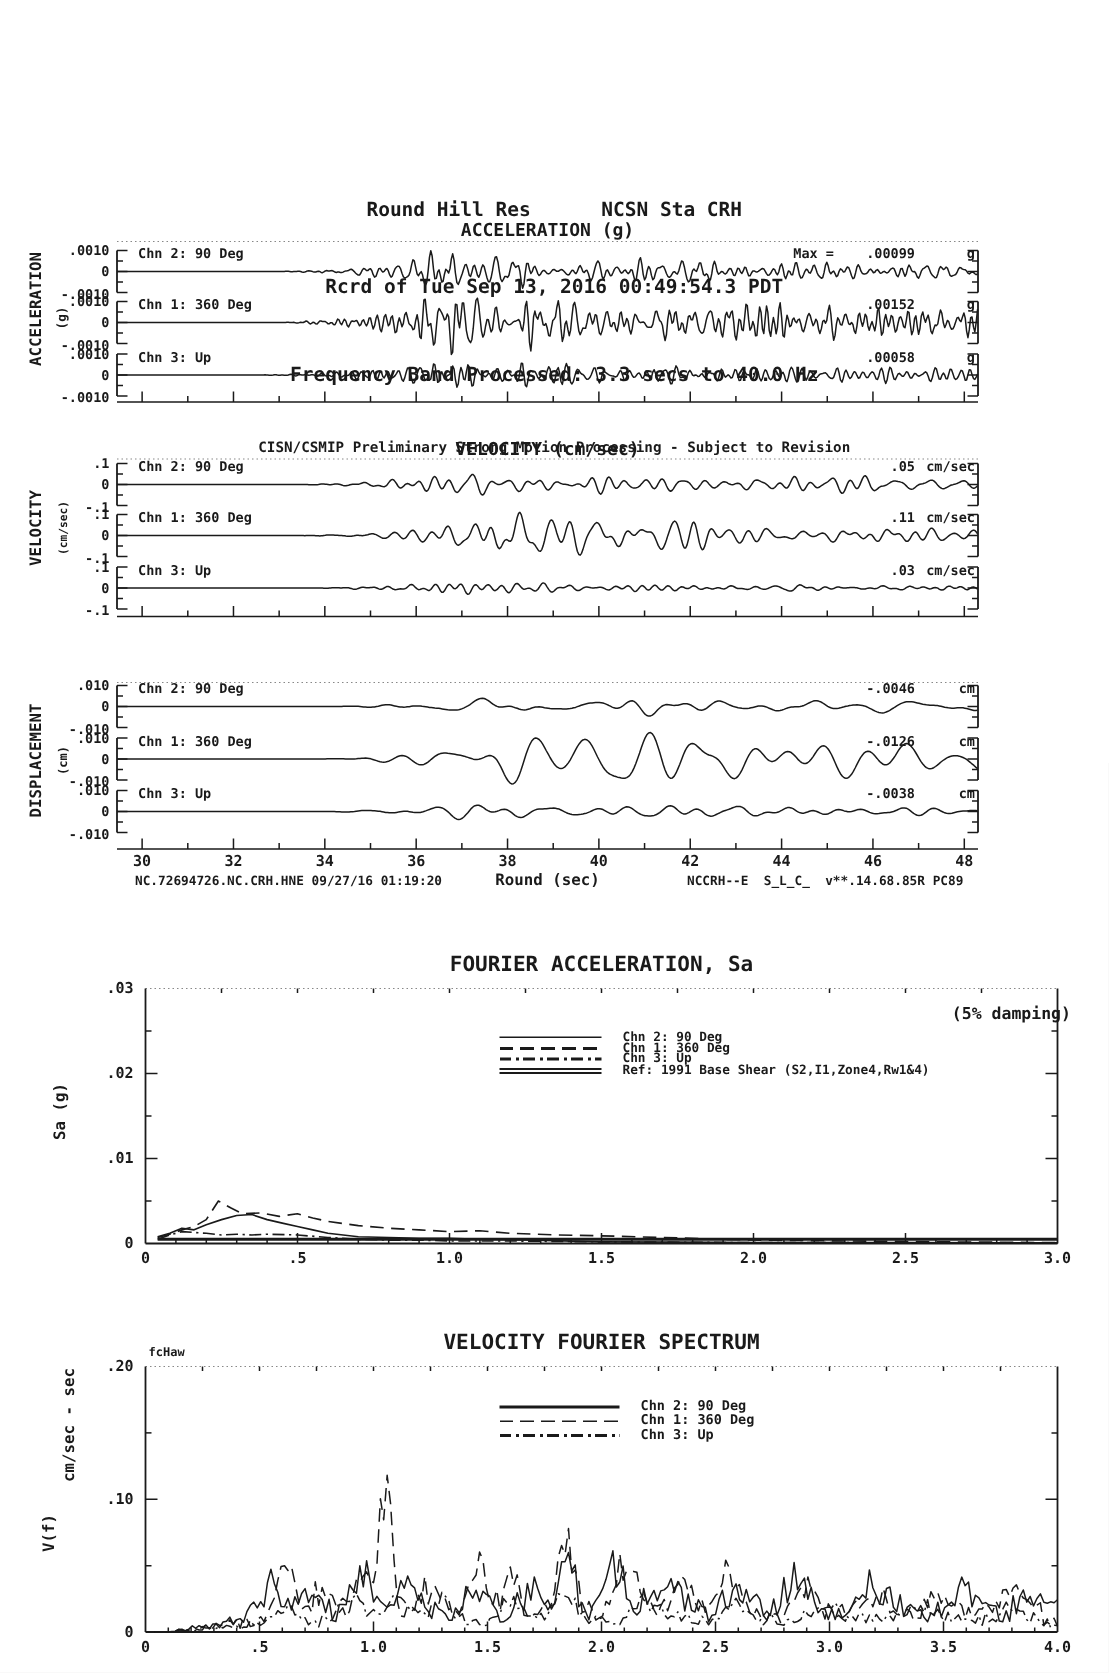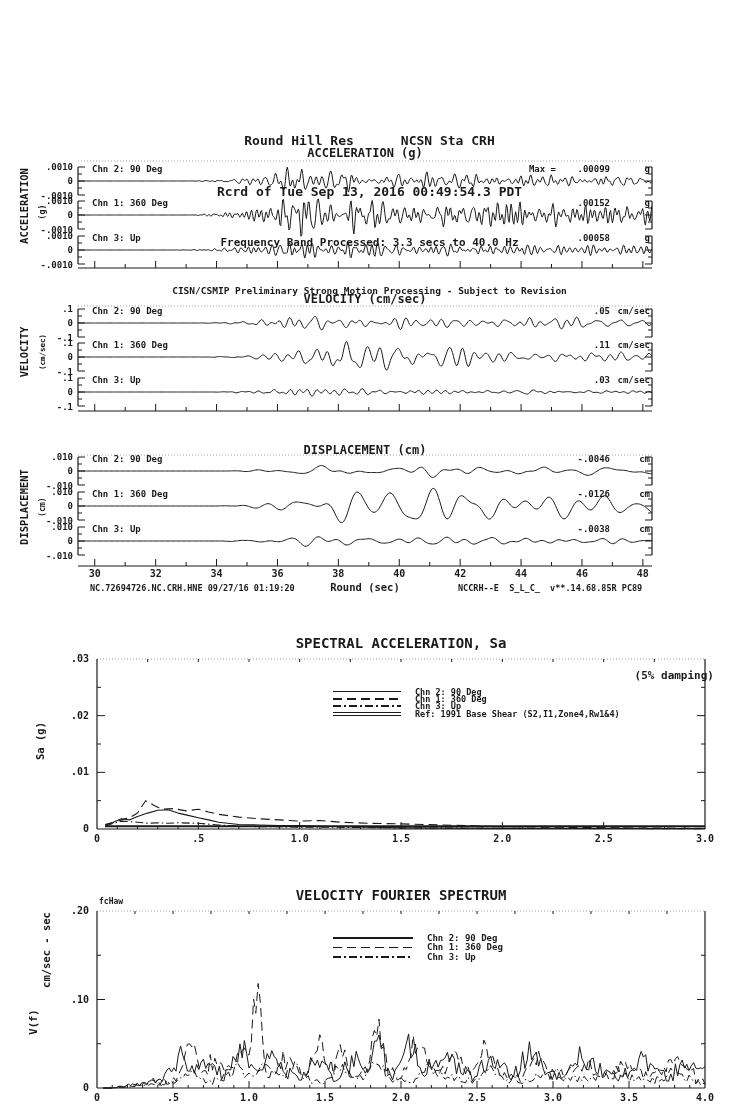--- a/index.html
+++ b/index.html
@@ -2,21 +2,21 @@
 <html><head>
 <meta charset="utf-8">
 <style>
   body{margin:0;background:#e8e8e8}
   .page{position:relative;width:739px;height:1115px;background:#ffffff;
         font-family:"DejaVu Sans Mono",monospace;color:#1a1a1a;overflow:hidden}
   #plot-svg{position:absolute;left:0;top:0}
   .abs{position:absolute;font-weight:bold;white-space:pre}
   .hdr{left:0;top:97px;width:739px;text-align:center}
   .hdr .h1{font-size:13px;line-height:12.5px}
-  .hdr .h3{font-size:11px;line-height:10px;margin-top:2px}
+  .hdr .h3{font-size:13px;line-height:10px;margin-top:10px}
   .hdr .h4{font-size:9.5px;line-height:10px}
   .ptitle{left:78px;width:574px;text-align:center;font-size:12px}
   .t-accel{top:146px}.t-vel{top:292px}.t-disp{top:443px}
   .bigtitle{left:97px;width:608px;text-align:center;font-size:14px}
   .t-sa{top:635px}.t-four{top:887px}
   .damping{left:114px;width:600px;text-align:right;top:669px;font-size:11px}
   .corner{left:99px;top:897px;font-size:8px}
   .timelabel{left:78px;width:574px;text-align:center;top:581px;font-size:10.5px}
   .f-left{left:90px;top:583px;font-size:8.5px}
   .f-right{left:458px;top:583px;font-size:8.5px}
@@ -450,34 +450,33 @@
 
   <div class="abs hdr">
     <div class="h1">Round Hill Res      NCSN Sta CRH</div>
     <div class="h1">Rcrd of Tue Sep 13, 2016 00:49:54.3 PDT</div>
     <div class="h3">Frequency Band Processed: 3.3 secs to 40.0 Hz</div>
     <div class="h4">CISN/CSMIP Preliminary Strong Motion Processing - Subject to Revision</div>
   </div>
 
   <div class="abs ptitle t-accel">ACCELERATION (g)</div>
   <div class="abs ptitle t-vel">VELOCITY (cm/sec)</div>
-  <div class="abs ptitle t-disp">DISPLACEMENT (cm)</div>
 
   <div class="abs rot r-accel">ACCELERATION</div>
   <div class="abs rot r-accel-u">(g)</div>
   <div class="abs rot r-vel">VELOCITY</div>
   <div class="abs rot r-vel-u">(cm/sec)</div>
   <div class="abs rot r-disp">DISPLACEMENT</div>
   <div class="abs rot r-disp-u">(cm)</div>
 
   <div class="abs timelabel">Round (sec)</div>
   <div class="abs f-left">NC.72694726.NC.CRH.HNE 09/27/16 01:19:20</div>
   <div class="abs f-right">NCCRH--E  S_L_C_  v**.14.68.85R PC89</div>
 
-  <div class="abs bigtitle t-sa">SPECTRAL ACCELERATION, Sa</div>
+  <div class="abs bigtitle t-sa">FOURIER ACCELERATION, Sa</div>
   <div class="abs damping">(5% damping)</div>
   <div class="abs rot r-sa">Sa (g)</div>
 
   <div class="legend sa-leg">
     <div class="lrow">
       <span class="lline ls-solid"></span>
       <span class="ltext">Chn 2: 90 Deg</span>
     </div>
     <div class="lrow">
       <span class="lline ls-dashed"></span>

